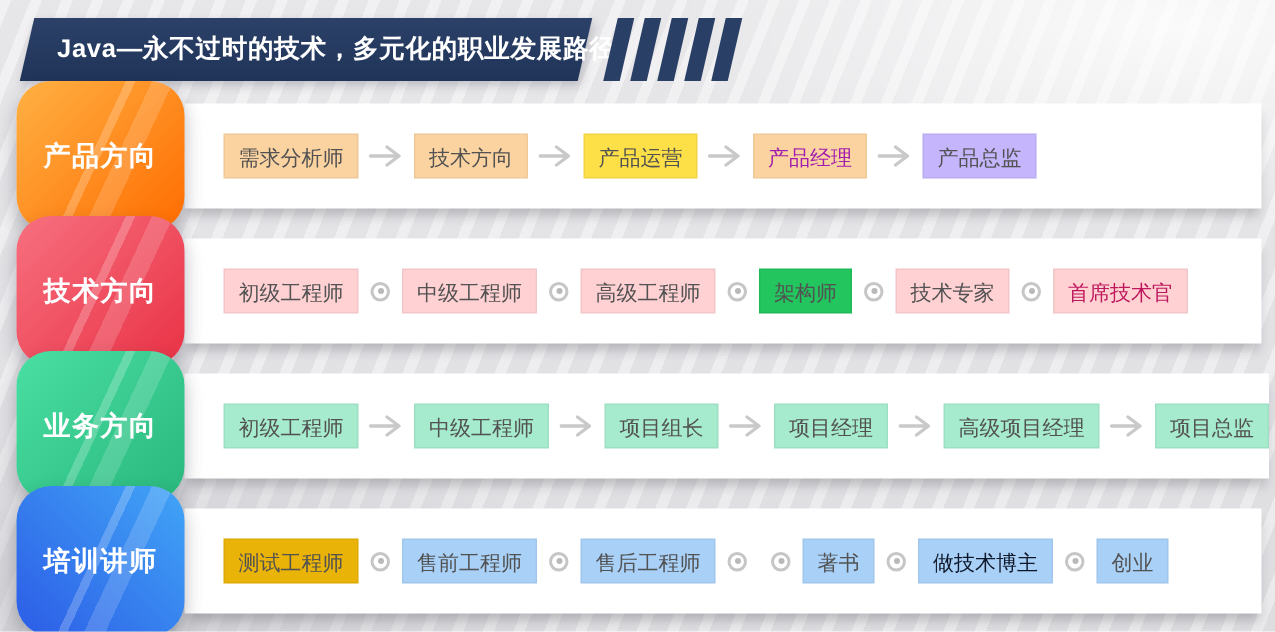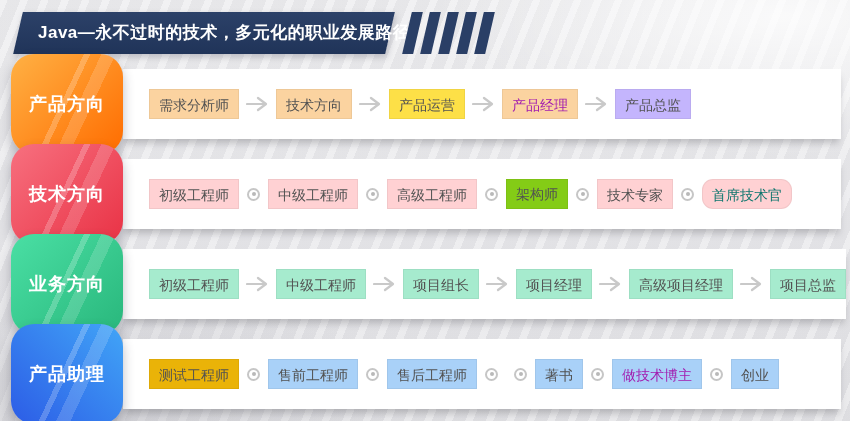--- a/index.html
+++ b/index.html
@@ -131,29 +131,29 @@
             <span class="dot"></span>
           </span>
           <span class="chip" style="background: rgb(255, 209, 211); color: rgb(82, 82, 82);">中级工程师</span>
           <span class="sep-dot">
             <span class="dot"></span>
           </span>
           <span class="chip" style="background: rgb(255, 209, 211); color: rgb(82, 82, 82);">高级工程师</span>
           <span class="sep-dot">
             <span class="dot"></span>
           </span>
-          <span class="chip" style="background: #84cc16; color: rgb(82, 82, 82); font-family: Liberation Mono, monospace;">架构师</span>
+          <span class="chip" style="background: #22c55e; color: rgb(82, 82, 82);">架构师</span>
           <span class="sep-dot">
             <span class="dot"></span>
           </span>
           <span class="chip" style="background: rgb(255, 209, 211); color: rgb(82, 82, 82);">技术专家</span>
           <span class="sep-dot">
             <span class="dot"></span>
           </span>
-          <span class="chip" style="background: rgb(255, 209, 211); color: #0f766e; border-radius: 11px;">首席技术官</span>
+          <span class="chip" style="background: rgb(255, 209, 211); color: #be185d;">首席技术官</span>
         </div>
       </div>
       <div class="row">
         <div class="row-label" style="background: linear-gradient(135deg, rgb(74, 223, 164), rgb(41, 183, 124));">
           <span style="position: relative;">业务方向</span>
         </div>
         <div class="row-bar">
           <span class="chip" style="background: rgb(166, 235, 206); color: rgb(82, 82, 82);">初级工程师</span>
           <span class="sep">
             <svg width="23" height="16" viewBox="0 0 23 16">
@@ -182,21 +182,21 @@
           <span class="sep">
             <svg width="23" height="16" viewBox="0 0 23 16">
               <path d="M1 8 H19 M12 2 L20 8 L12 14" fill="none" stroke="#c9c9c9" stroke-width="2.2" stroke-linecap="round" stroke-linejoin="round"></path>
             </svg>
           </span>
           <span class="chip" style="background: rgb(166, 235, 206); color: rgb(82, 82, 82);">项目总监</span>
         </div>
       </div>
       <div class="row">
         <div class="row-label" style="background: linear-gradient(45deg, rgb(44, 92, 230), rgb(65, 165, 247));">
-          <span style="position: relative;">产品助理</span>
+          <span style="position: relative;">培训讲师</span>
         </div>
         <div class="row-bar">
           <span class="chip" style="background: #eab308; color: rgb(82, 82, 82);">测试工程师</span>
           <span class="sep-dot">
             <span class="dot"></span>
           </span>
           <span class="chip" style="background: rgb(169, 209, 248); color: rgb(82, 82, 82);">售前工程师</span>
           <span class="sep-dot">
             <span class="dot"></span>
           </span>
@@ -204,21 +204,21 @@
           <span class="sep-dot">
             <span class="dot"></span>
           </span>
           <span class="sep-dot">
             <span class="dot"></span>
           </span>
           <span class="chip" style="background: rgb(169, 209, 248); color: rgb(82, 82, 82);">著书</span>
           <span class="sep-dot">
             <span class="dot"></span>
           </span>
-          <span class="chip" style="background: rgb(169, 209, 248); color: #a21caf;">做技术博主</span>
+          <span class="chip" style="background: rgb(169, 209, 248); color: #0f172a;">做技术博主</span>
           <span class="sep-dot">
             <span class="dot"></span>
           </span>
           <span class="chip" style="background: rgb(169, 209, 248); color: rgb(82, 82, 82);">创业</span>
         </div>
       </div>
     </div>
 </div>
 
 </body></html>

